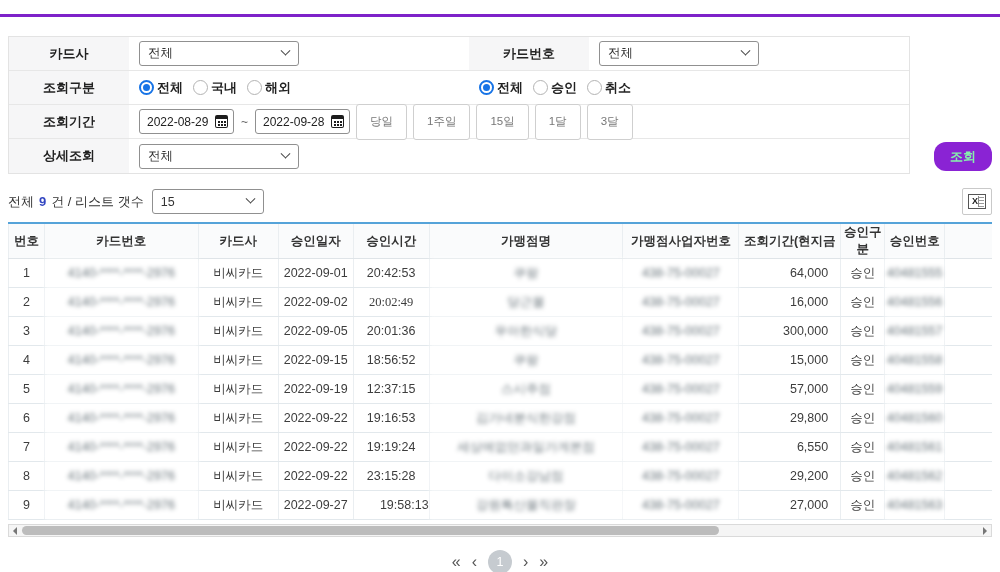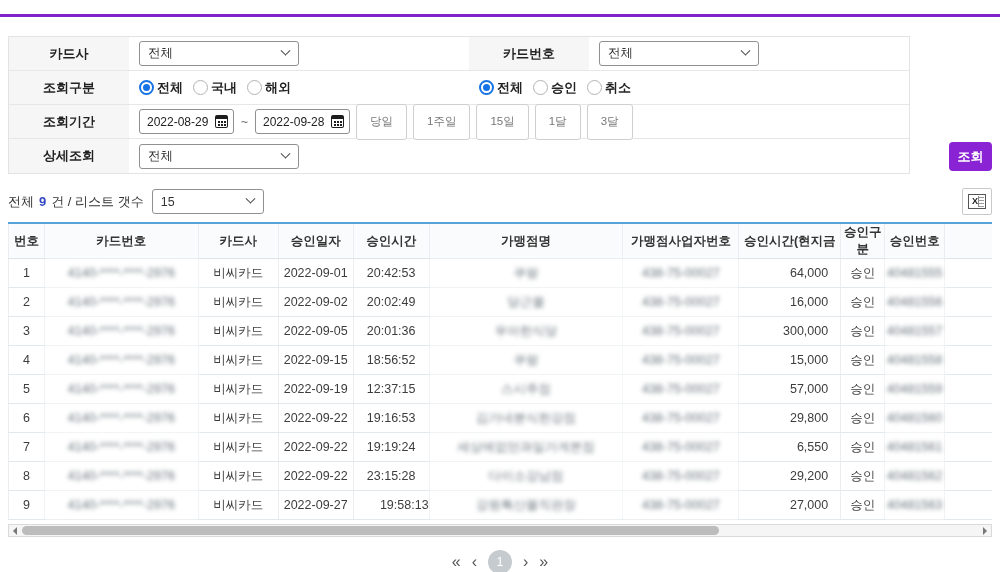--- a/index.html
+++ b/index.html
@@ -36,21 +36,21 @@
     font-size:12px; color:#222; }
   .cal { width:13px; height:13px; border:1px solid #1d1d1d; border-top:4px solid #1d1d1d;
     border-radius:2px; position:relative; cursor:pointer; background:#fff; }
   .cal::after { content:''; position:absolute; left:1.5px; top:2px; width:2px; height:2px; background:#1d1d1d;
     box-shadow:3px 0 #1d1d1d,6px 0 #1d1d1d,0 3px #1d1d1d,3px 3px #1d1d1d,6px 3px #1d1d1d; }
   .tilde { color:#666; font-size:12px; margin:0 1px; }
   .qbtn { height:36px; padding:0 13px; background:#fff; border:1px solid #cfcfcf; border-radius:3px;
     font-size:11.5px; color:#777; cursor:pointer; font-family:inherit; }
 
   .btn-col { flex:1; display:flex; align-items:flex-end; justify-content:flex-end; padding-bottom:3px; }
-  .search-btn { width:43px; height:29px; background:#8a23d4; color:#ffffff; border:none; border-radius:4px;
+  .search-btn { width:58px; height:29px; background:#8a23d4; color:#86efac; border:none; border-radius:12px;
     font-size:13px; font-weight:bold; cursor:pointer; font-family:inherit; }
 
   
   .result-bar { margin:14px 8px 0 8px; display:flex; justify-content:space-between; align-items:center; }
   .result-left { display:flex; align-items:center; gap:5px; font-size:13px; color:#333; }
   .cnt { color:#3346c1; font-weight:bold; }
   .xl-btn { width:30px; height:27px; background:#fff; border:1px solid #c9c9c9; border-radius:2px;
     display:flex; align-items:center; justify-content:center; cursor:pointer; }
   .xl { width:18px; height:15px; border:1px solid #555; background:#fff; position:relative;
     font-size:9px; font-weight:bold; color:#222; line-height:13px; padding-left:3px; }
@@ -195,21 +195,21 @@
   <table>
     <thead>
         <tr>
           <th style="width: 36px;">번호</th>
           <th style="width: 154px;">카드번호</th>
           <th style="width: 80px;">카드사</th>
           <th style="width: 75px;">승인일자</th>
           <th style="width: 76px;">승인시간</th>
           <th style="width: 194px;">가맹점명</th>
           <th style="width: 116px;">가맹점사업자번호</th>
-          <th style="width: 102px;">승인시간(현지금</th>
+          <th style="width: 102px;">조회기간(현지금</th>
           <th style="width: 44px;">승인구분</th>
           <th style="width: 60px;">승인번호</th>
           <th style="width: 70px;"></th>
         </tr>
       </thead>
     <tbody>
         <tr>
           <td style="text-align: center;">1</td>
           <td class="blur" style="text-align: center;">4140-****-****-2976</td>
           <td style="text-align: center;">비씨카드</td>
@@ -220,21 +220,21 @@
           <td style="text-align: right; padding-right: 12px;">64,000</td>
           <td style="text-align: center;">승인</td>
           <td class="blur" style="text-align: center;">40481555</td>
           <td style="text-align: center;"></td>
         </tr>
         <tr>
           <td style="text-align: center;">2</td>
           <td class="blur" style="text-align: center;">4140-****-****-2976</td>
           <td style="text-align: center;">비씨카드</td>
           <td style="text-align: center;">2022-09-02</td>
-          <td style="text-align: center;">20:02:49</td>
+          <td style="text-align: center; font-family: Liberation Serif, serif;">20:02:49</td>
           <td class="blur" style="text-align: center;">당근몰</td>
           <td class="blur" style="text-align: center;">438-75-00027</td>
           <td style="text-align: right; padding-right: 12px;">16,000</td>
           <td style="text-align: center;">승인</td>
           <td class="blur" style="text-align: center;">40481556</td>
           <td style="text-align: center;"></td>
         </tr>
         <tr>
           <td style="text-align: center;">3</td>
           <td class="blur" style="text-align: center;">4140-****-****-2976</td>

